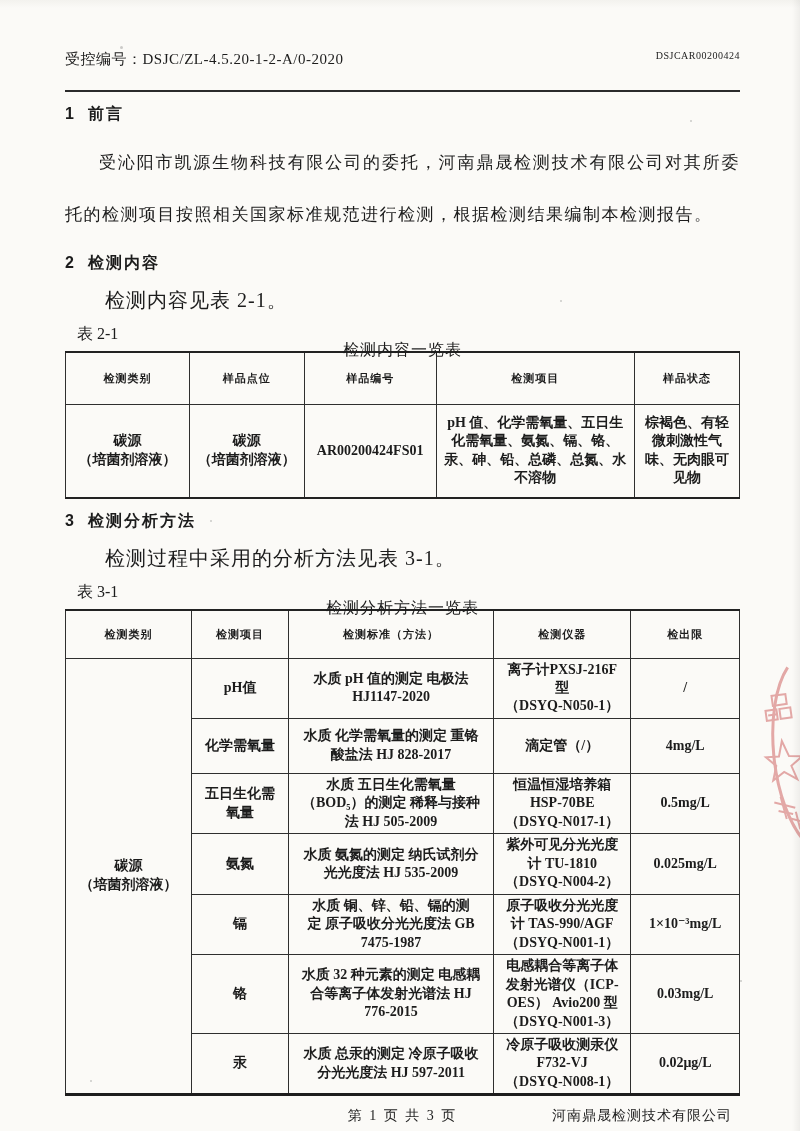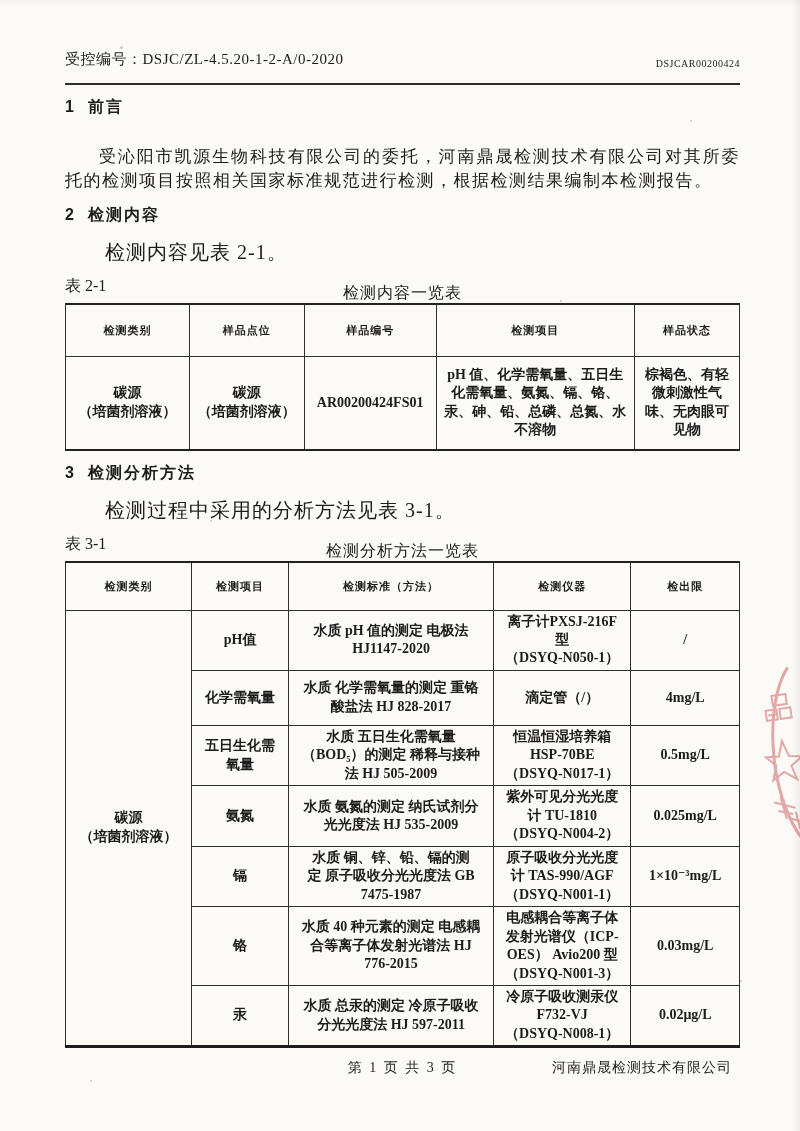--- a/index.html
+++ b/index.html
@@ -18,48 +18,48 @@
     box-sizing:border-box;
     background:linear-gradient(180deg,#f3f2ee 0,#fbfaf7 8px),#fbfaf7;
   }
   .page::after{ 
     content:"";position:absolute;top:0;right:0;width:8px;height:100%;
     background:linear-gradient(270deg,rgba(0,0,0,0.05),rgba(0,0,0,0));
     pointer-events:none;
   }
   
   .doc-header{
-    display:flex;justify-content:space-between;align-items:flex-end;
+    display:flex;justify-content:space-between;align-items:flex-start;
     border-bottom:2px solid #2b2b2b;
-    padding-bottom:14px;
+    padding-bottom:21px;
     font-size:15px;
   }
   .doc-header .left{letter-spacing:0.5px;}
   .doc-header .right{font-size:10px;letter-spacing:0.5px;}
   
   h2.sec{
     font-family:"Liberation Sans","DejaVu Sans",sans-serif;
     font-size:16px;font-weight:bold;
     margin:12px 0 0 0;letter-spacing:2px;
   }
   h2.sec .num{margin-right:14px;letter-spacing:0;}
   p.body{
-    margin:27px 0 0 0;
-    font-size:17px;line-height:24px;
+    margin:12px 0 0 0;
+    font-size:17px;line-height:52px;
     text-align:justify;text-indent:2em;
     letter-spacing:1.5px;
   }
   p.single{margin:14px 0 0 0;font-size:20px;line-height:24px;text-indent:2em;letter-spacing:1px;}
   
   .tbl-caption{
     position:relative;margin:12px 0 0 0;height:24px;
     font-size:16px;
   }
-  .tbl-caption .label{position:absolute;left:0;top:0;}
-  .tbl-caption .title{position:absolute;left:0;right:0;text-align:center;top:7px;letter-spacing:1px;}
+  .tbl-caption .label{position:absolute;left:12px;top:0;}
+  .tbl-caption .title{position:absolute;left:0;right:0;text-align:center;top:16px;letter-spacing:1px;}
   
   table.t{
     width:100%;border-collapse:collapse;table-layout:fixed;
     margin-top:3px;
     font-size:14px;
   }
   table.t td,table.t th{
     border:1.6px solid #2f2f2f;
     text-align:center;vertical-align:middle;
     padding:2px 3px;
@@ -211,21 +211,21 @@
       <td>水质 铜、锌、铅、镉的测
 定 原子吸收分光光度法 GB
 7475-1987</td>
       <td>原子吸收分光光度
 计 TAS-990/AGF
 （DSYQ-N001-1）</td>
       <td>1×10⁻³mg/L</td>
     </tr>
     <tr style="height:70px">
       <td>铬</td>
-      <td>水质 40 种元素的测定 电感耦
+      <td>水质 32 种元素的测定 电感耦
 合等离子体发射光谱法 HJ
 776-2015</td>
       <td>电感耦合等离子体
 发射光谱仪（ICP-
 OES） Avio200 型
 （DSYQ-N001-3）</td>
       <td>0.03mg/L</td>
     </tr>
     <tr style="height:50px">
       <td>汞</td>

